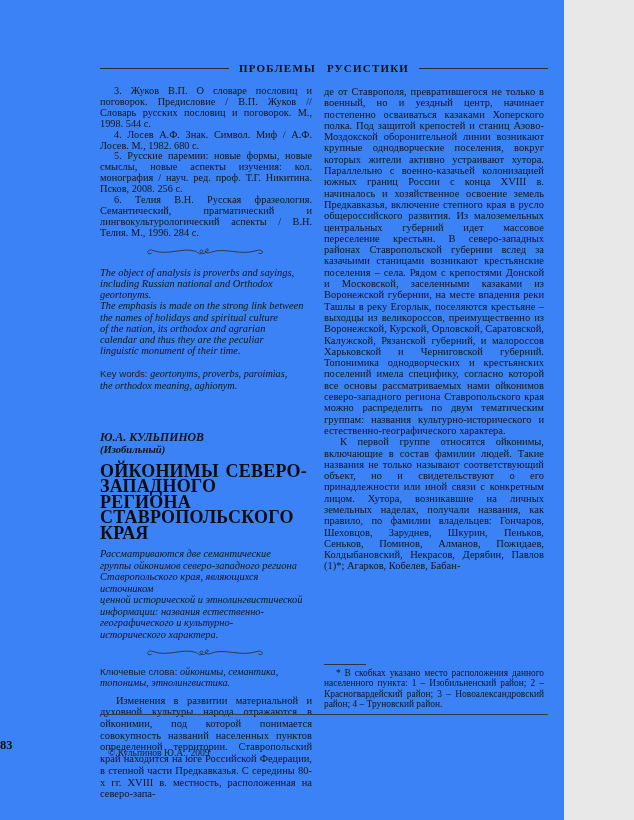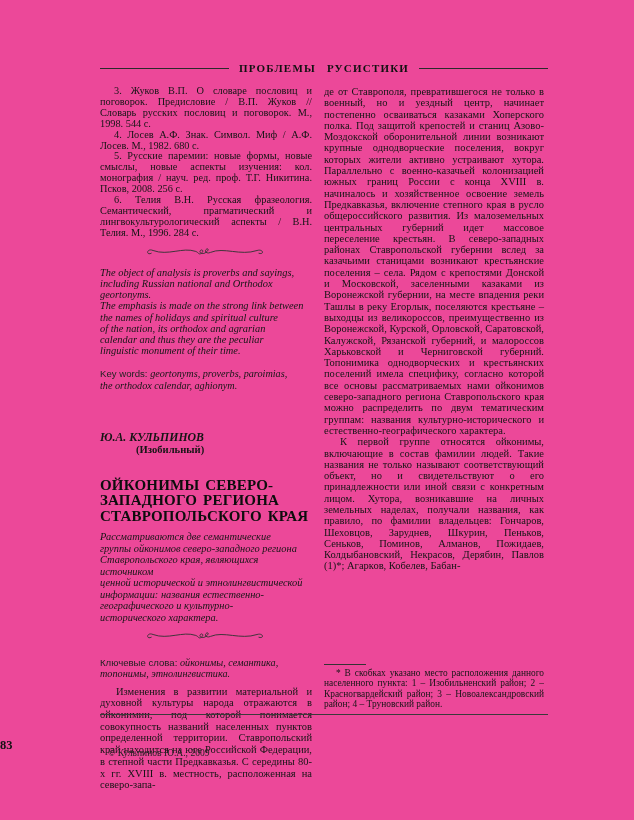--- a/index.html
+++ b/index.html
@@ -1,17 +1,17 @@
 <!DOCTYPE html>
 <html><head>
 <meta charset="utf-8">
 <style>
   html,body{margin:0;padding:0;background:#e8e8e8;}
   .page{
-    position:relative;width:634px;height:820px;background:#ec4899;
+    position:relative;width:564px;height:820px;background:#3b82f6;
     font-family:"Liberation Serif", serif;color:#151515;overflow:hidden;
   }
   
   .header{
     position:absolute;top:62px;left:100px;width:448px;
     display:flex;align-items:center;gap:10px;
   }
   .header .rule{flex:1;border-top:1.6px solid #2b2b2b;}
   .header .htitle{
     font-weight:bold;font-size:11px;letter-spacing:1.2px;word-spacing:7px;
@@ -37,23 +37,23 @@
   .en-abstract{
     font-style:italic;font-size:10.4px;line-height:11.2px;white-space:pre-line;margin-top:6px;
   }
   .kw{
     font-size:10.2px;line-height:11.2px;white-space:pre-line;margin-top:12px;
   }
   .kw .kw-label{font-family:"Liberation Sans", sans-serif;font-size:9.6px;color:#222;}
   .kw .kw-text{font-style:italic;}
   .author-block{margin-top:40px;}
   .author{font-weight:bold;font-style:italic;font-size:11.8px;line-height:13px;}
-  .place{font-weight:bold;font-size:10.6px;line-height:12px;margin-left:36px;}
+  .place{font-weight:bold;font-style:italic;font-size:10.6px;line-height:12px;}
   .ru-title{
-    font-weight:bold;font-size:15px;line-height:15.5px;margin-top:22px;
+    font-weight:bold;font-size:18px;line-height:15.5px;margin-top:8px;
     letter-spacing:0.2px;word-spacing:2px;color:#0d0d0d;
   }
   .ru-abstract{
     font-style:italic;font-size:10.4px;line-height:11.5px;white-space:pre-line;margin-top:7px;
   }
   .body-para{
     font-size:10.5px;line-height:11.7px;text-align:justify;text-indent:16px;margin-top:6px;
   }
   .cont-para{
     font-size:10.5px;line-height:11.3px;text-align:justify;
@@ -101,21 +101,21 @@
       </div>
 
       <p class="en-abstract">The object of analysis is proverbs and sayings,
 including Russian national and Orthodox geortonyms.
 The emphasis is made on the strong link between
 the names of holidays and spiritual culture
 of the nation, its orthodox and agrarian
 calendar and thus they are the peculiar
 linguistic monument of their time.</p>
       <p class="kw"><span class="kw-label">Key words: </span><span class="kw-text">geortonyms, proverbs, paroimias,
-the orthodox calendar, aghionym.</span></p>
+the orthodox meaning, aghionym.</span></p>
 
       <div class="author-block">
         <p class="author">Ю.А. КУЛЬПИНОВ</p>
         <p class="place">(Изобильный)</p>
       </div>
 
       <p class="ru-title">ОЙКОНИМЫ СЕВЕРО-ЗАПАДНОГО РЕГИОНА СТАВРОПОЛЬСКОГО КРАЯ</p>
       <p class="ru-abstract">Рассматриваются две семантические
 группы ойконимов северо-западного региона
 Ставропольского края, являющихся источником
@@ -123,21 +123,21 @@
 информации: названия естественно-
 географического и культурно-
 исторического характера.</p>
 
       <div class="ornament">
         <svg viewBox="0 0 130 14" width="128" height="13">
           <path d="M6,10 C0,13 1,4 8,7 C24,13 40,3 54,8 C57,9 57,12 60,10 C63,8 61,5 59,7 C57,9 61,12 65,9 C69,6 67,4 65,6 C63,8 66,11 70,9 C84,3 102,13 120,7 C127,5 128,12 122,10" stroke="#333" stroke-width="1" fill="none" stroke-linecap="round"></path>
         </svg>
       </div>
 
-      <p class="kw" style="margin-top:12px;"><span class="kw-label">Ключевые слова: </span><span class="kw-text">ойконимы, семантика,
+      <p class="kw" style="margin-top:4px;"><span class="kw-label">Ключевые слова: </span><span class="kw-text">ойконимы, семантика,
 топонимы, этнолингвистика.</span></p>
 
       <p class="body-para">Изменения в развитии материальной и духовной культуры народа отражаются в ойконимии, под которой понимается совокупность названий населенных пунктов определенной территории. Ставропольский край находится на юге Российской Федерации, в степной части Предкавказья. С середины 80-х гг. XVIII в. местность, расположенная на северо-запа-</p>
     </div>
 
     <div class="col col-right">
       <p class="cont-para">де от Ставрополя, превратившегося не только в военный, но и уездный центр, начинает постепенно осваиваться казаками Хоперского полка. Под защитой крепостей и станиц Азово-Моздокской оборонительной линии возникают крупные однодворческие поселения, вокруг которых жители активно устраивают хутора. Параллельно с военно-казачьей колонизацией южных границ России с конца XVIII в. начиналось и хозяйственное освоение земель Предкавказья, включение степного края в русло общероссийского развития. Из малоземельных центральных губерний идет массовое переселение крестьян. В северо-западных районах Ставропольской губернии вслед за казачьими станицами возникают крестьянские поселения – села. Рядом с крепостями Донской и Московской, заселенными казаками из Воронежской губернии, на месте впадения реки Ташлы в реку Егорлык, поселяются крестьяне – выходцы из великороссов, преимущественно из Воронежской, Курской, Орловской, Саратовской, Калужской, Рязанской губерний, и малороссов Харьковской и Черниговской губерний. Топонимика однодворческих и крестьянских поселений имела специфику, согласно которой все основы рассматриваемых нами ойконимов северо-западного региона Ставропольского края можно распределить по двум тематическим группам: названия культурно-исторического и естественно-географического характера.</p>
       <p class="cont-para indent">К первой группе относятся ойконимы, включающие в состав фамилии людей. Такие названия не только называют соответствующий объект, но и свидетельствуют о его принадлежности или иной связи с конкретным лицом. Хутора, возникавшие на личных земельных наделах, получали названия, как правило, по фамилии владельцев: Гончаров, Шеховцов, Заруднев, Шкурин, Пеньков, Сеньков, Поминов, Алманов, Пожидаев, Колдыбановский, Некрасов, Дерябин, Павлов (1)*; Агарков, Кобелев, Бабан-</p>
       <div class="footnote-block">
         <div class="fn-rule"></div>

